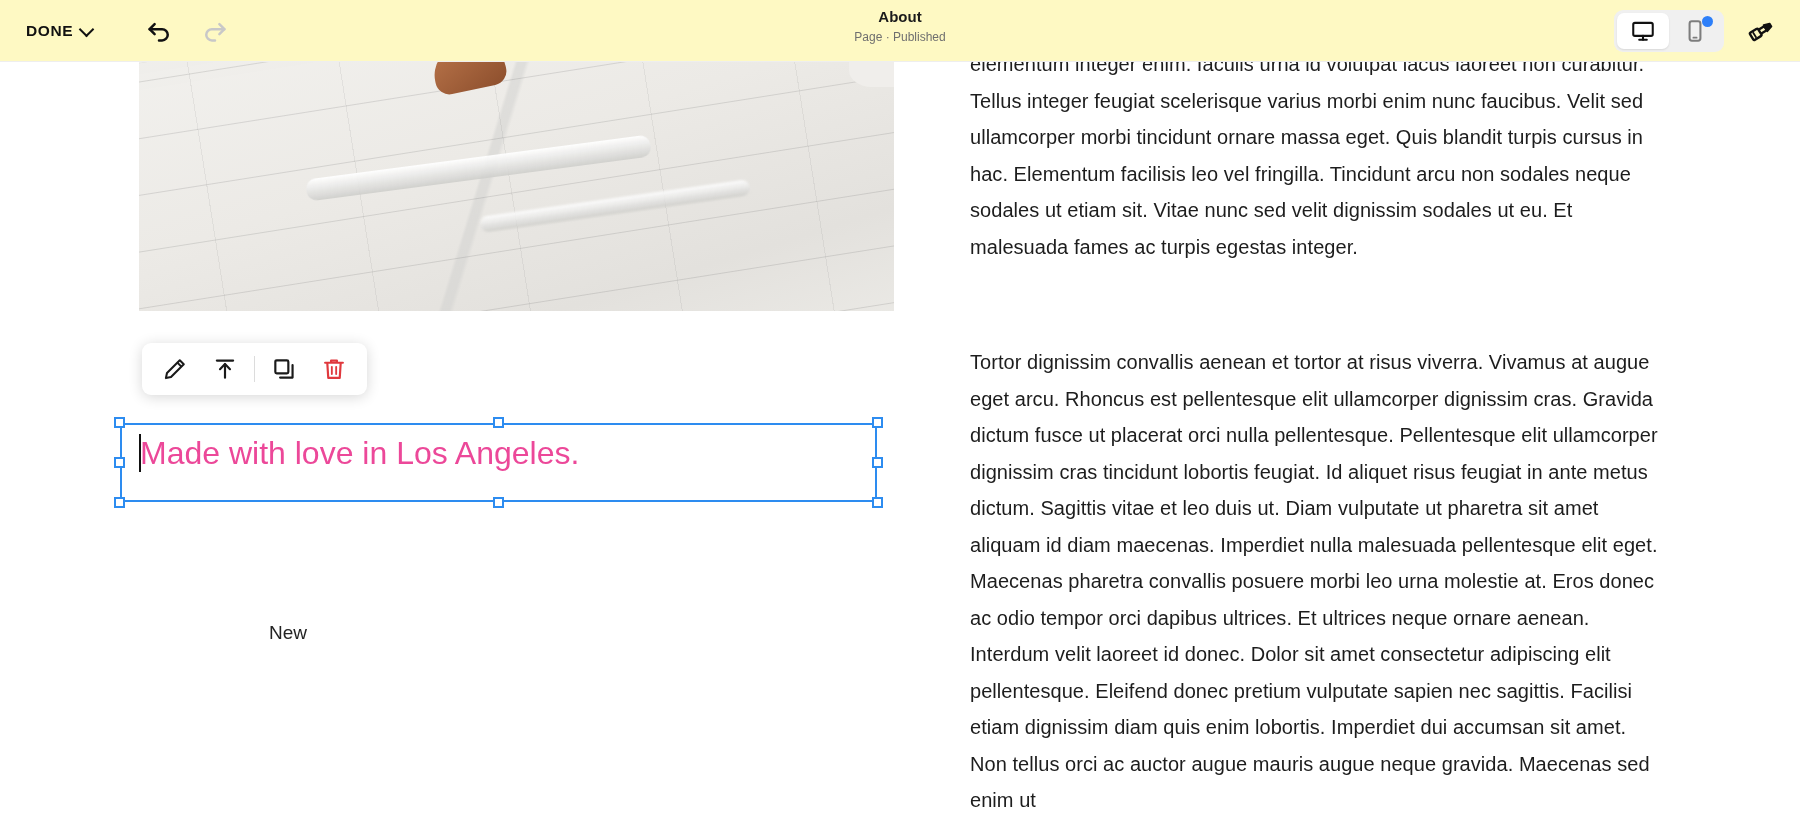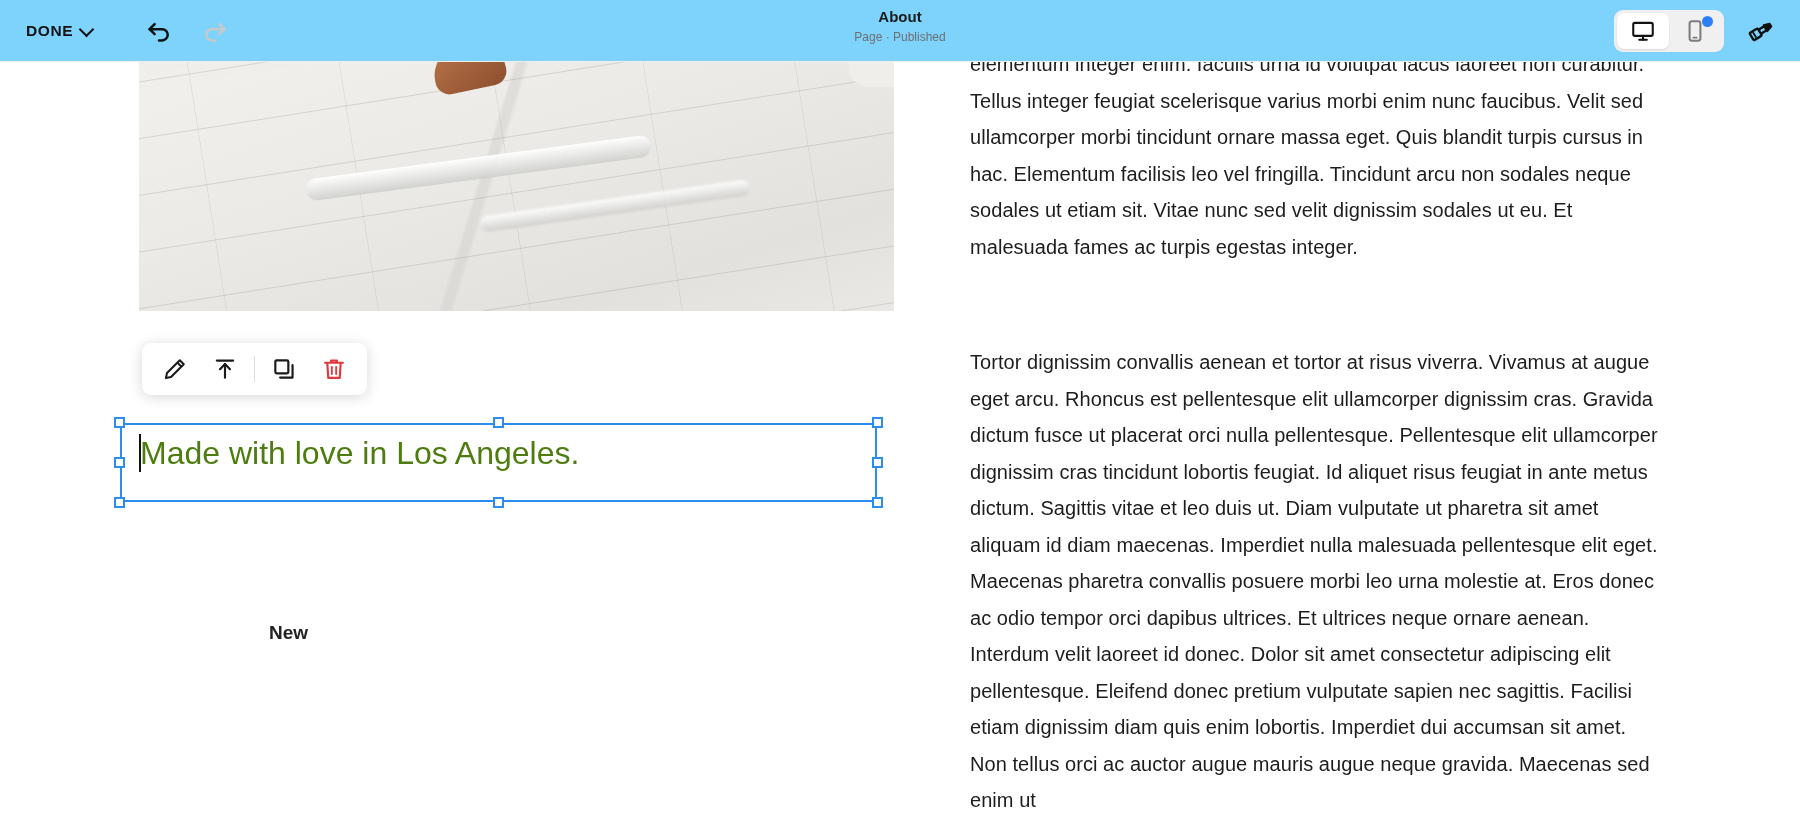--- a/index.html
+++ b/index.html
@@ -11,21 +11,21 @@
     font-family: "Liberation Sans", sans-serif;
     -webkit-font-smoothing: antialiased;
   }
 
   
   .topbar {
     position: absolute;
     top: 0; left: 0;
     width: 1800px;
     height: 62px;
-    background: #7dd3fc;
+    background: #fef9c3;
     border-bottom: 1px solid #eeeeee;
     z-index: 40;
   }
   .topbar-left {
     position: absolute;
     left: 22px; top: 0;
     height: 62px;
     display: flex;
     align-items: center;
     gap: 10px;
@@ -287,21 +287,21 @@
     inset: 0;
     border: 2px solid #2d8cf0;
     background: transparent;
   }
   .sel-text {
     position: absolute;
     left: 20px;
     top: 8px;
     font-size: 32px;
     font-weight: 400;
-    color: #4d7c0f;
+    color: #ec4899;
     line-height: 44px;
     white-space: nowrap;
   }
   .caret {
     position: absolute;
     left: 19px;
     top: 11px;
     width: 2px;
     height: 38px;
     background: #111;
@@ -320,21 +320,21 @@
   .h-bl { left: -6px;  bottom: -6px; }
   .h-bc { left: 50%;   bottom: -6px; margin-left: -6px; }
   .h-br { right: -6px; bottom: -6px; }
 
   .new-label {
     position: absolute;
     left: 130px;
     top: 560px;
     font-size: 19px;
     color: #232323;
-    font-weight: 700;
+    font-weight: 400;
   }
 
   
   .right-col {
     position: absolute;
     left: 970px;
     top: 0px;
     width: 690px;
   }
   .body-par {

